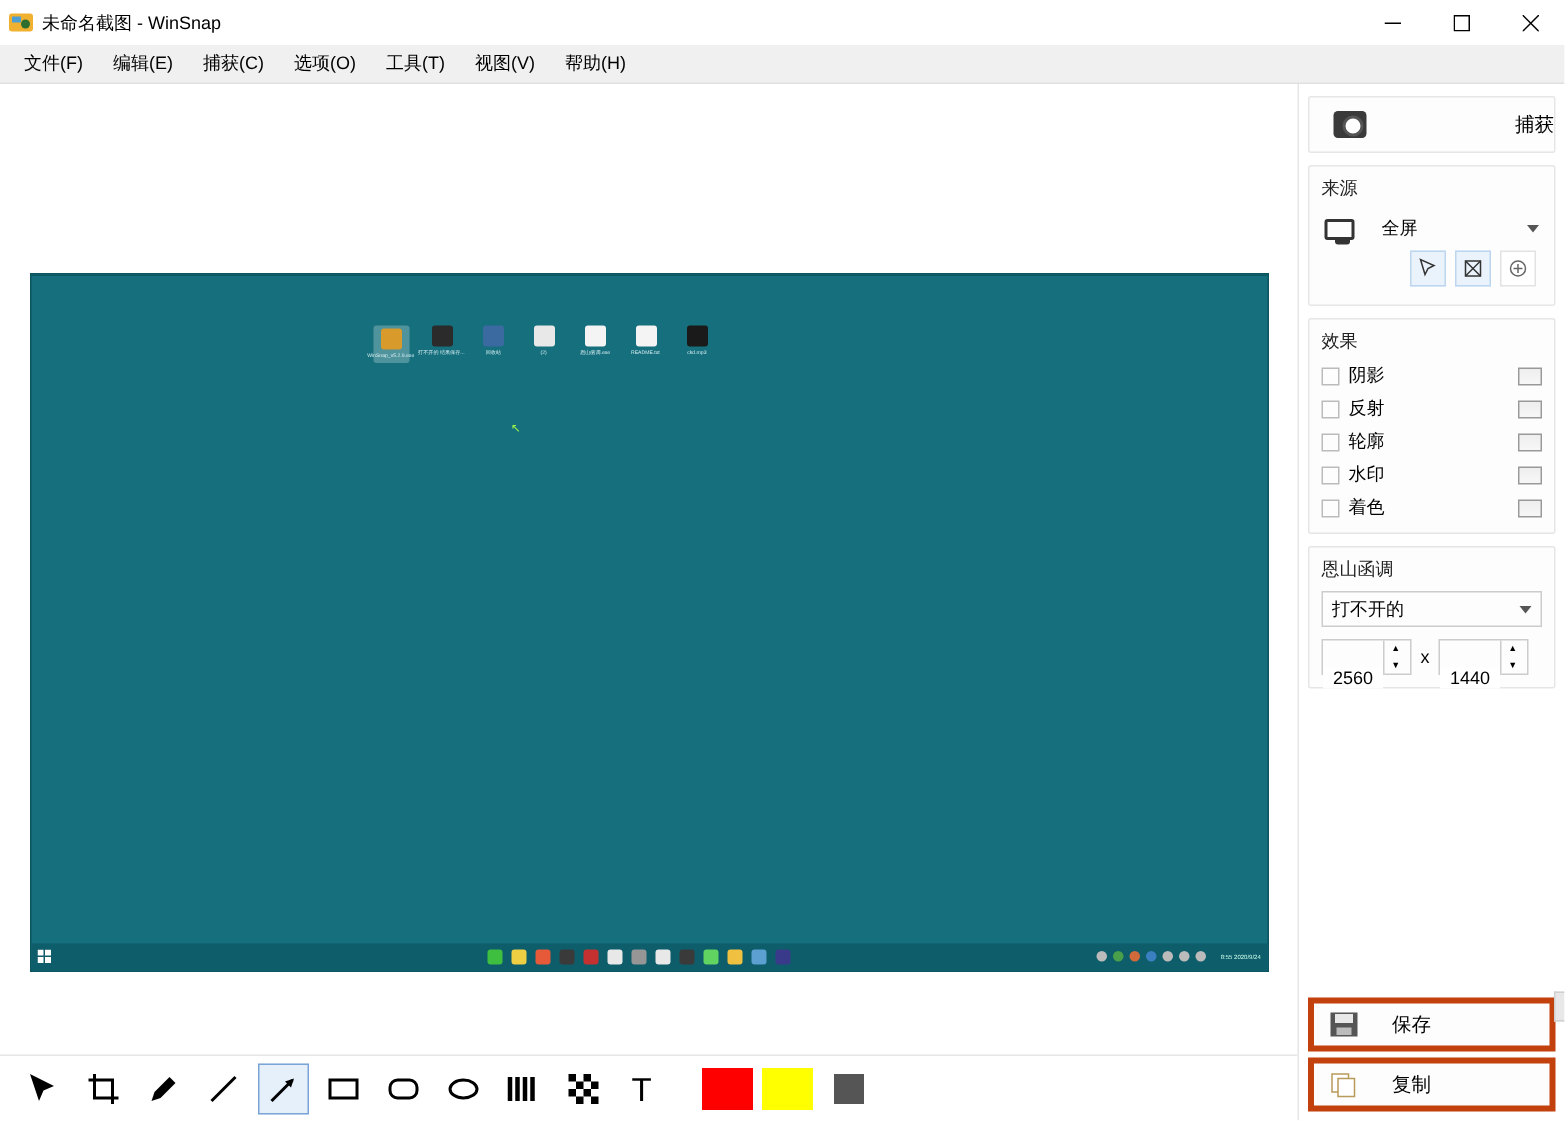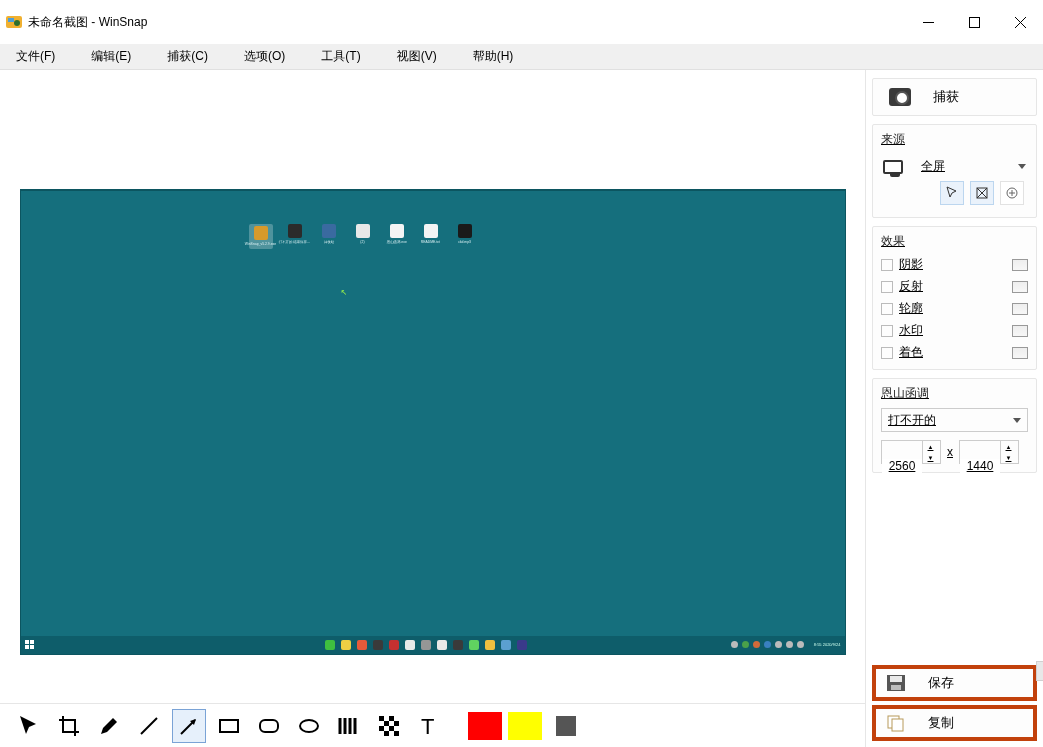--- a/index.html
+++ b/index.html
@@ -1,25 +1,25 @@
 <!DOCTYPE html>
 <html><head>
 <meta charset="utf-8">
 <style>
 * { box-sizing: border-box; margin: 0; padding: 0; font-family: "Microsoft YaHei", "Segoe UI", sans-serif; }
 body { width: 1043px; height: 747px; background: #fff; overflow: hidden; display: flex; flex-direction: column; }
 
-.titlebar { height: 44px; display: flex; align-items: center; padding-left: 6px; background: #fff; }
+.titlebar { height: 30px; display: flex; align-items: center; padding-left: 6px; background: #fff; }
 .titlebar .app-icon { width: 16px; height: 16px; margin-right: 6px; }
 .titlebar .title { font-size: 12px; color: #000; flex: 1; }
 .titlebar .win-controls { display: flex; }
 .titlebar .wc { width: 46px; height: 30px; display: flex; align-items: center; justify-content: center; }
 .titlebar .wc svg { width: 11px; height: 11px; }
 
-.menubar { height: 26px; background: #f0f0f0; border-bottom: 1px solid #e0e0e0; display: flex; align-items: center; padding-left: 6px; gap: 16px; }
+.menubar { height: 26px; background: #f0f0f0; border-bottom: 1px solid #e0e0e0; display: flex; align-items: center; padding-left: 6px; gap: 0; }
 .menubar .mitem { padding: 3px 10px; font-size: 12px; cursor: default; }
 
 .workarea { flex: 1; display: flex; min-height: 0; }
 .canvas-wrap { flex: 1; background: #fff; display: flex; flex-direction: column; overflow: hidden; }
 .canvas-inner { flex: 1; display: flex; align-items: center; justify-content: center; padding: 14px 14px 4px 14px; }
 .desktop-shot { width: 824px; height: 464px; background: #156f7d; position: relative; overflow: hidden; box-shadow: 0 0 0 1px #0c5560; margin-top: 60px;}
 .desktop-shot::before { content:""; position:absolute; top:0; left:0; right:0; height:1px; background:#0c5560; }
 .ds-icons { position: absolute; top: 34px; left: 228px; display: flex; gap: 10px; }
 .ds-ico { width: 24px; display: flex; flex-direction: column; align-items: center; gap: 2px; }
 .ds-ico .glyph { width: 14px; height: 14px; background: #e9e9e9; border-radius: 2px; }
@@ -28,26 +28,26 @@
 .ds-cursor { position:absolute; top:98px; left:320px; width:8px; height:8px; color:#9bf24a; font-size:8px; }
 .ds-taskbar { position: absolute; left:0; right:0; bottom:0; height: 18px; background: #0e5d6a; display: flex; align-items: center; padding: 0 4px; }
 .ds-taskbar .tb-icons { display: flex; gap: 6px; margin-left: 290px; }
 .ds-taskbar .tb-icons i { width: 10px; height: 10px; border-radius: 2px; }
 .ds-taskbar .tray { margin-left: auto; display:flex; gap:4px; align-items:center; }
 .ds-taskbar .tray i { width:7px; height:7px; border-radius:50%; }
 .ds-taskbar .clock { font-size: 4px; color: #cfe; margin-left: 6px; line-height:1; text-align:right; }
 
 .rightpanel { width: 178px; background: #fff; border-left: 1px solid #e6e6e6; display: flex; flex-direction: column; padding: 8px 6px 0 6px; gap: 8px; }
 .panel-box { border: 1px solid #e6e6e6; background: #fdfdfd; border-radius: 2px; }
-.capture-btn { height: 38px; display: flex; align-items: center; padding-left: 16px; gap: 22px; cursor: default; }
+.capture-btn { height: 38px; display: flex; align-items: center; padding-left: 16px; gap: 22px; cursor: default; justify-content: space-between; }
 .capture-btn .cam { width: 22px; height: 18px; background: #3a3a3a; border-radius: 3px; position: relative; }
 .capture-btn .cam::after { content:""; position:absolute; top:3px; left:6px; width:10px; height:10px; border-radius:50%; background:#fff; border:2px solid #555; }
 .capture-btn .lbl { font-size: 13px; }
 
-.section { padding: 6px 8px 8px; text-decoration: underline; }
+.section { padding: 6px 8px 8px; }
 .section .sec-title { font-size: 12px; color: #222; margin-bottom: 6px; }
 .src-row { display: flex; align-items: center; gap: 18px; padding: 4px 2px; }
 .src-row .monitor { width: 20px; height: 14px; border: 2px solid #333; border-radius: 2px; position: relative; }
 .src-row .monitor::after { content:""; position:absolute; left:5px; bottom:-5px; width:10px; height:3px; background:#333; border-radius:0 0 2px 2px; }
 .src-row .dd { flex: 1; font-size: 12px; }
 .src-row .caret { width: 0; height: 0; border-left:4px solid transparent; border-right:4px solid transparent; border-top:5px solid #555; }
 
 .tool-row { display: flex; gap: 6px; justify-content: flex-end; padding: 2px 4px 4px; }
 .tool-row .tbtn { width: 24px; height: 24px; display:flex; align-items:center; justify-content:center; border:1px solid #bcd6ef; background:#eaf2fb; }
 .tool-row .tbtn.off { border-color:#e2e2e2; background:#fff; }

